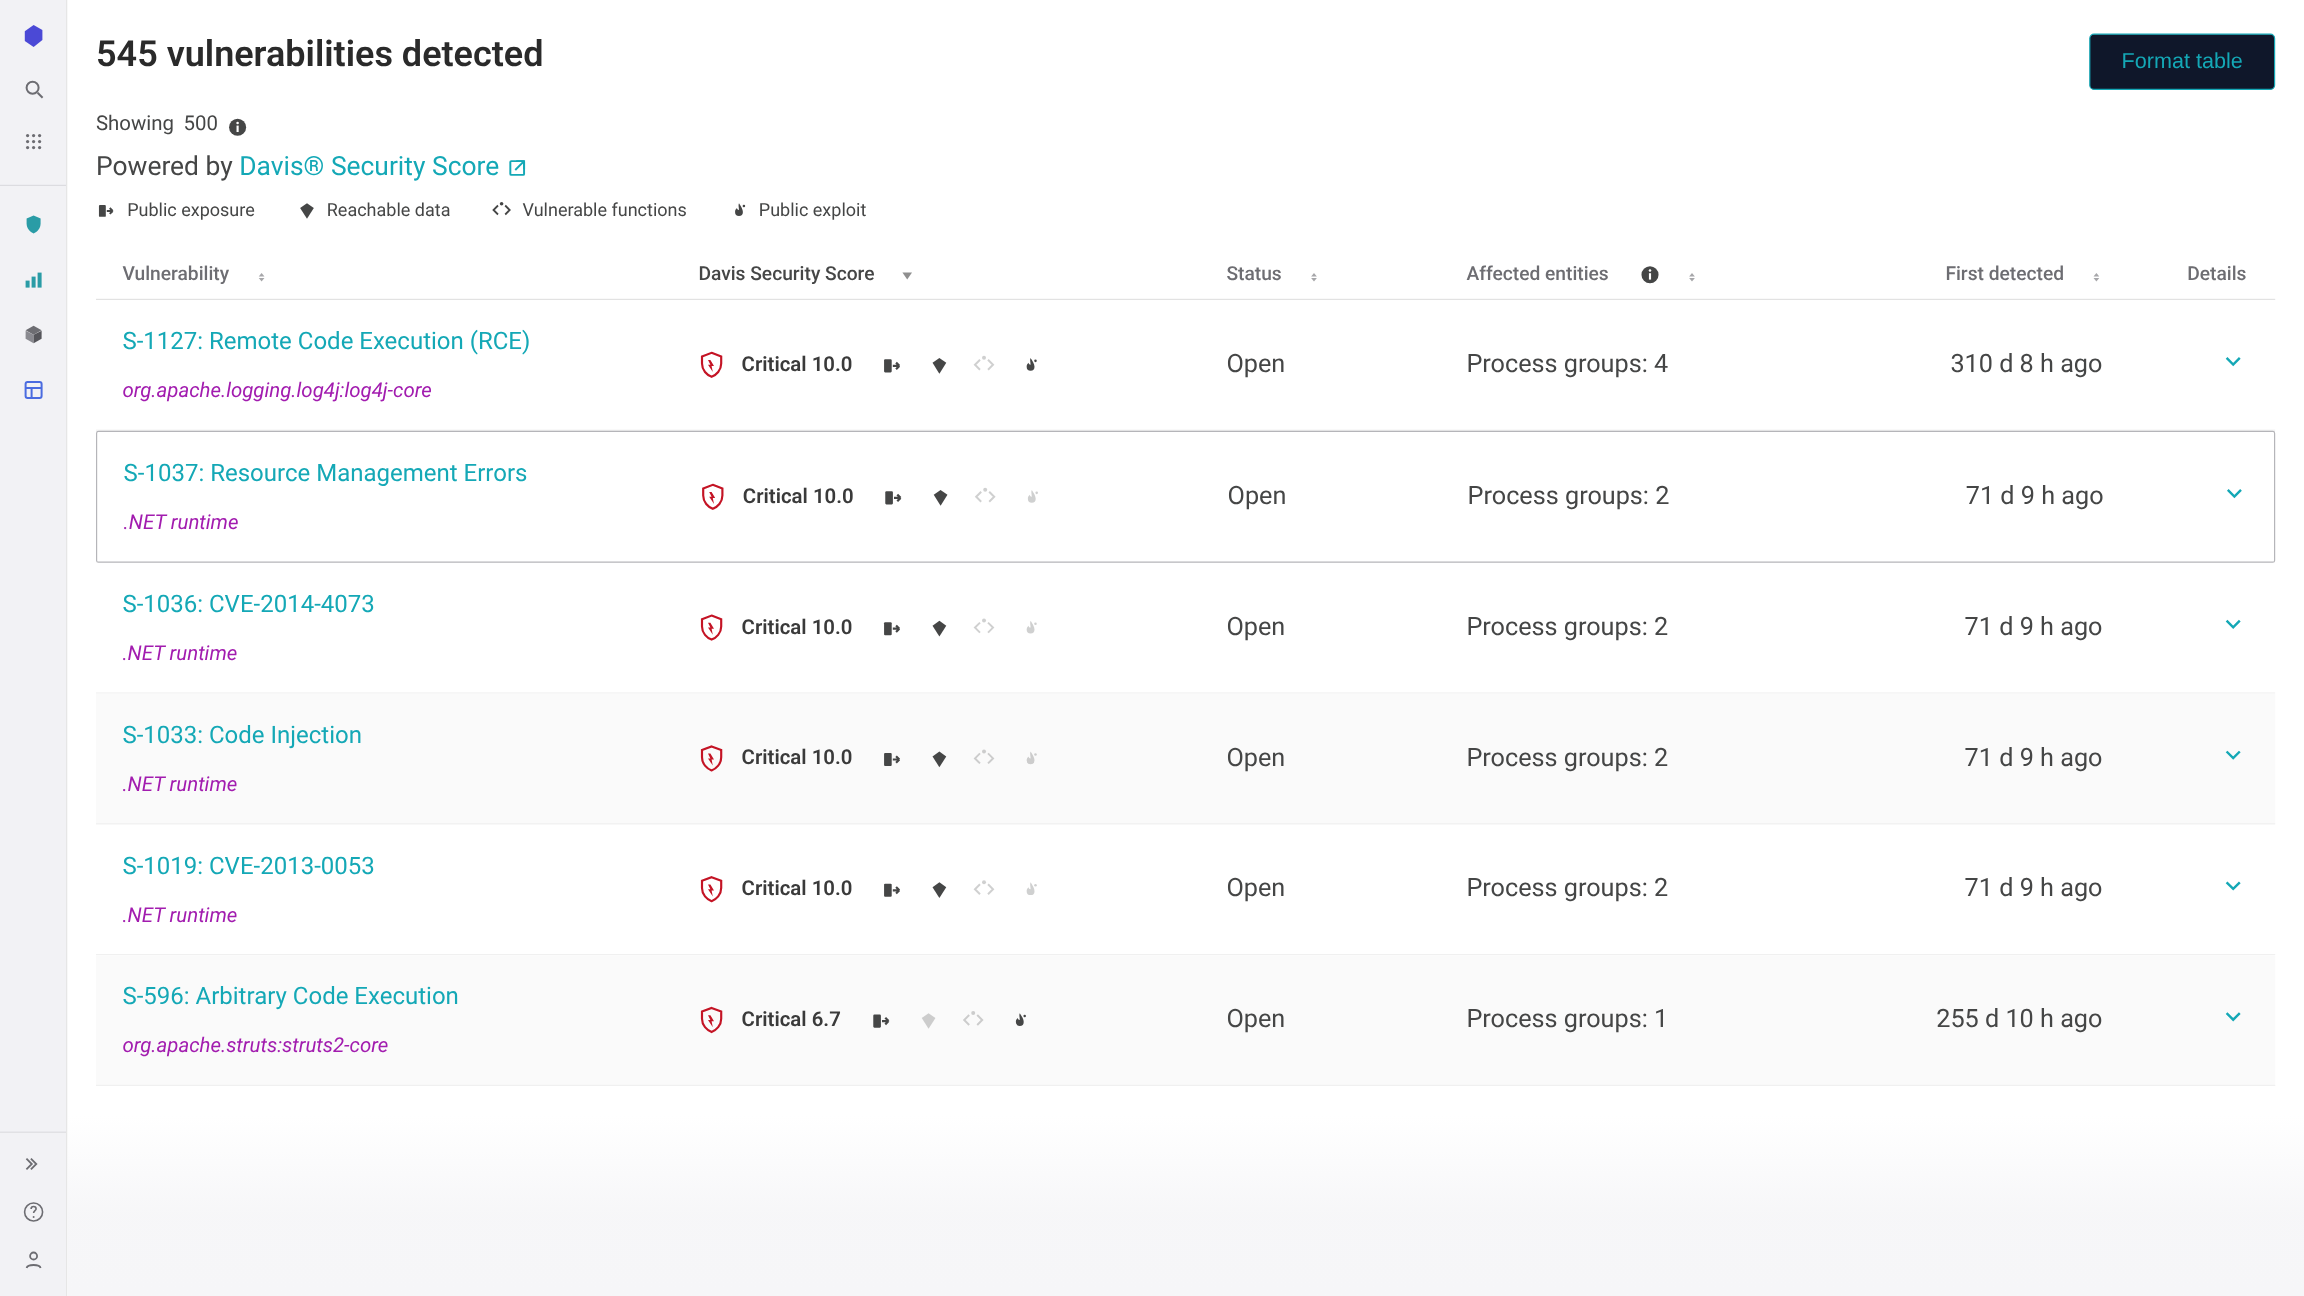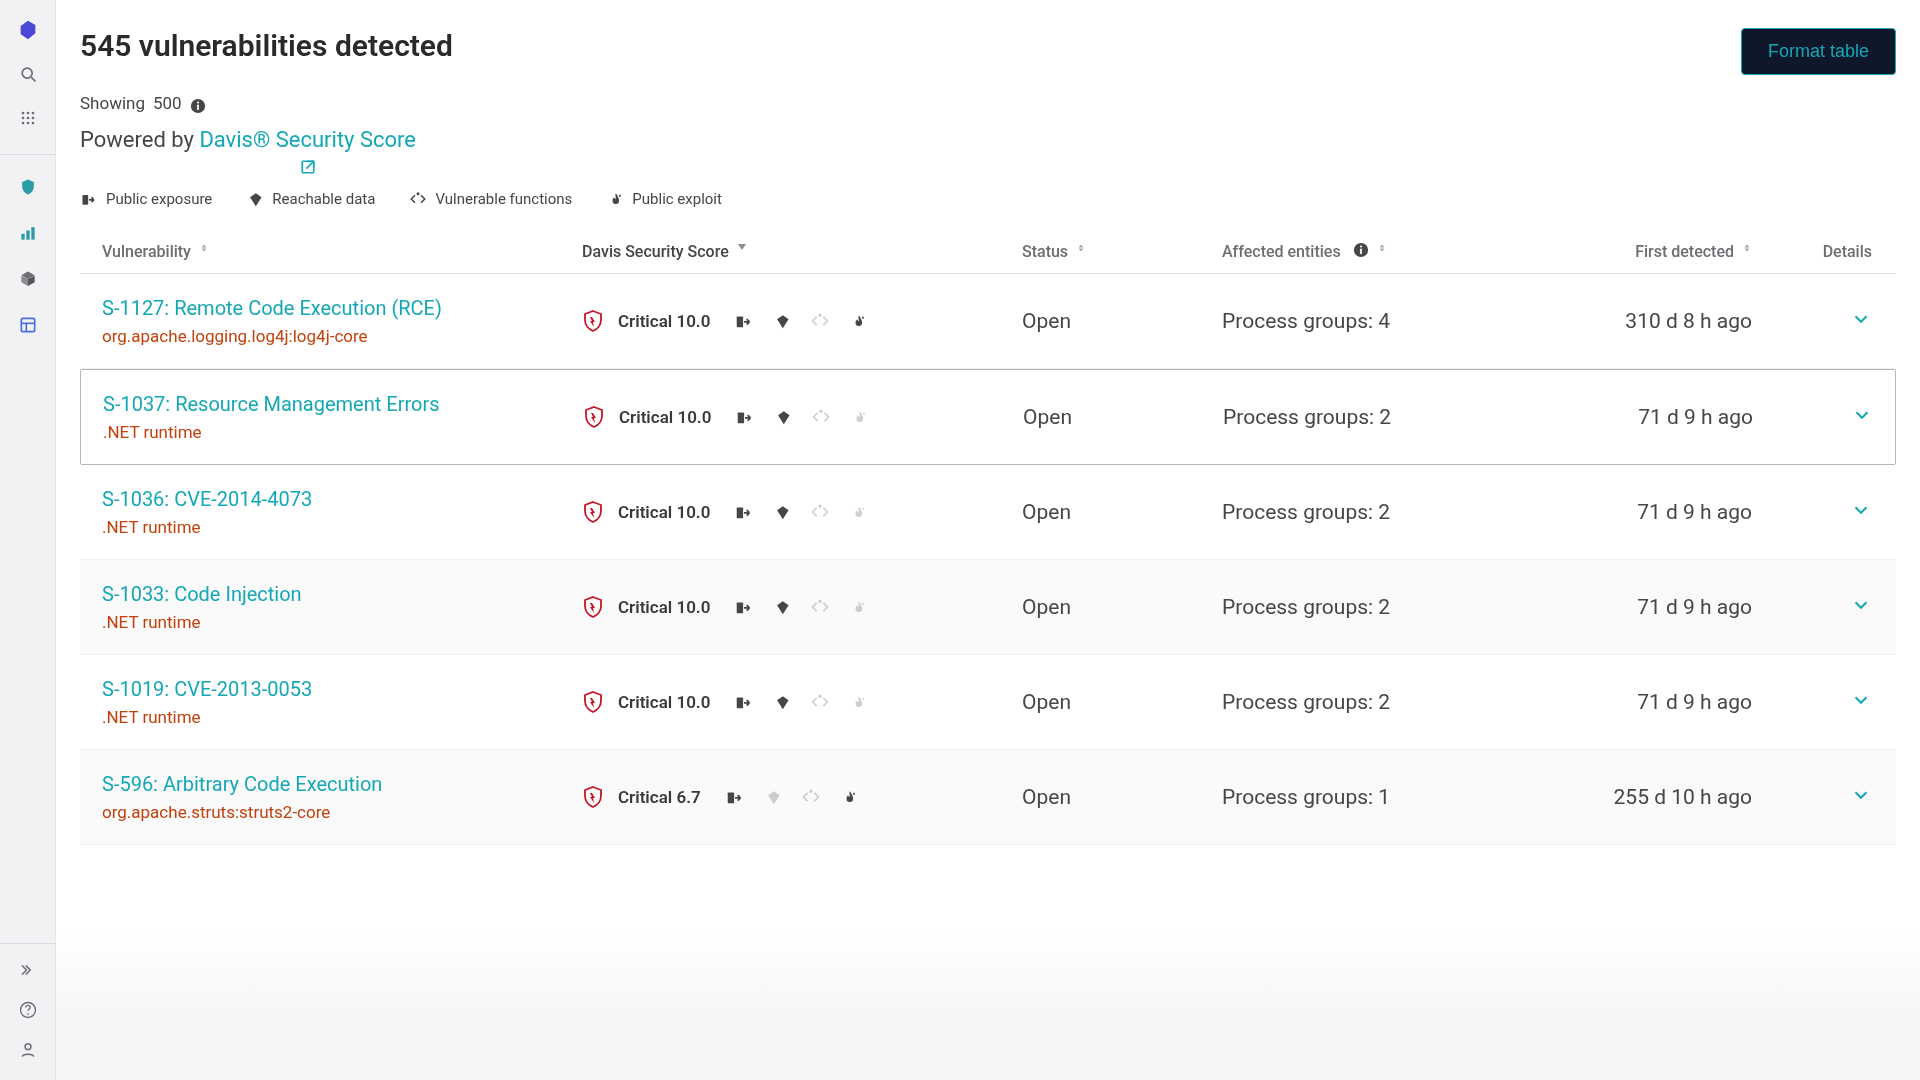--- a/index.html
+++ b/index.html
@@ -19,39 +19,39 @@
 .main { flex:1; padding: 28px 24px 0 24px; position:relative; overflow:hidden; }
 
 .header-row { display:flex; align-items:flex-start; justify-content:space-between; }
 .page-title { font-size: 30px; font-weight: 600; color: #2a2a2a; }
 .format-btn { border: 1px solid #14a8b6; color: #14a8b6; background:#0f172a; border-radius:4px; padding: 12px 26px; font-size:18px; cursor:pointer; }
 
 .showing { margin-top: 18px; font-size: 17px; color:#454646; display:flex; align-items:flex-end; gap:8px; }
 .info-icon { width:16px; height:16px; display:inline-flex; }
 
 .powered { margin-top: 14px; font-size: 22px; color:#454646; }
-.powered a { color:#14a8b6; text-decoration:none; display:inline-flex; align-items:center; gap:6px;flex-direction:column; }
+.powered a { color:#14a8b6; text-decoration:none; display:inline-flex; align-items:center; gap:6px; }
 
 .legend { display:flex; gap: 34px; margin-top:14px; font-size:15px; color:#454646; align-items:center;}
 .legend .item { display:flex; align-items:center; gap:8px; }
 .legend svg { width:18px; height:18px; }
 
 .table { margin-top: 22px; }
 .thead { display:grid; grid-template-columns: 480px 440px 200px 290px 240px 120px; padding: 12px 22px; border-bottom:1px solid #e2e2e2; color:#6d6d72; font-size:16px; font-weight:500;}
-.thead .th { display:flex; align-items:flex-start; gap:8px; cursor:pointer; }
+.thead .th { display:flex; align-items:flex-end; gap:22px; cursor:pointer; }
 .thead .th.right { justify-content:flex-end; text-align:right;}
 .sort-icon { width:10px; height:12px; opacity:.6; }
 .sort-active { color:#454646; }
 
 .row { display:grid; grid-template-columns: 480px 440px 200px 290px 240px 120px; padding: 22px 22px; align-items:center; border-bottom:1px solid #f0f0f0; }
 .row.highlight { border:1px solid #b5b5b9; background:#fff; border-radius:2px; }
 .row.stripe { background:#fafafa; }
 
 .vuln-title { color:#14a8b6; font-size:20px; cursor:pointer; }
-.vuln-sub { color:#c2410c; font-size:17px; margin-top:6px; }
+.vuln-sub { color:#a21caf; font-size:17px; margin-top:20px;font-style:italic; }
 
 .score-cell { display:flex; align-items:center; gap:14px; }
 .shield { width:22px; height:24px; }
 .score-text { font-weight:600; font-size:17px; color:#3a3a3a; }
 .badges { display:flex; gap:18px; margin-left:10px; align-items:center;}
 .badge { width:20px; height:20px; display:flex; align-items:center; justify-content:center; }
 .badge.dim { opacity:.25; }
 
 .status-cell, .affected-cell, .first-cell, .details-cell { font-size:21px; color:#454646; }
 .first-cell { text-align:right; }

